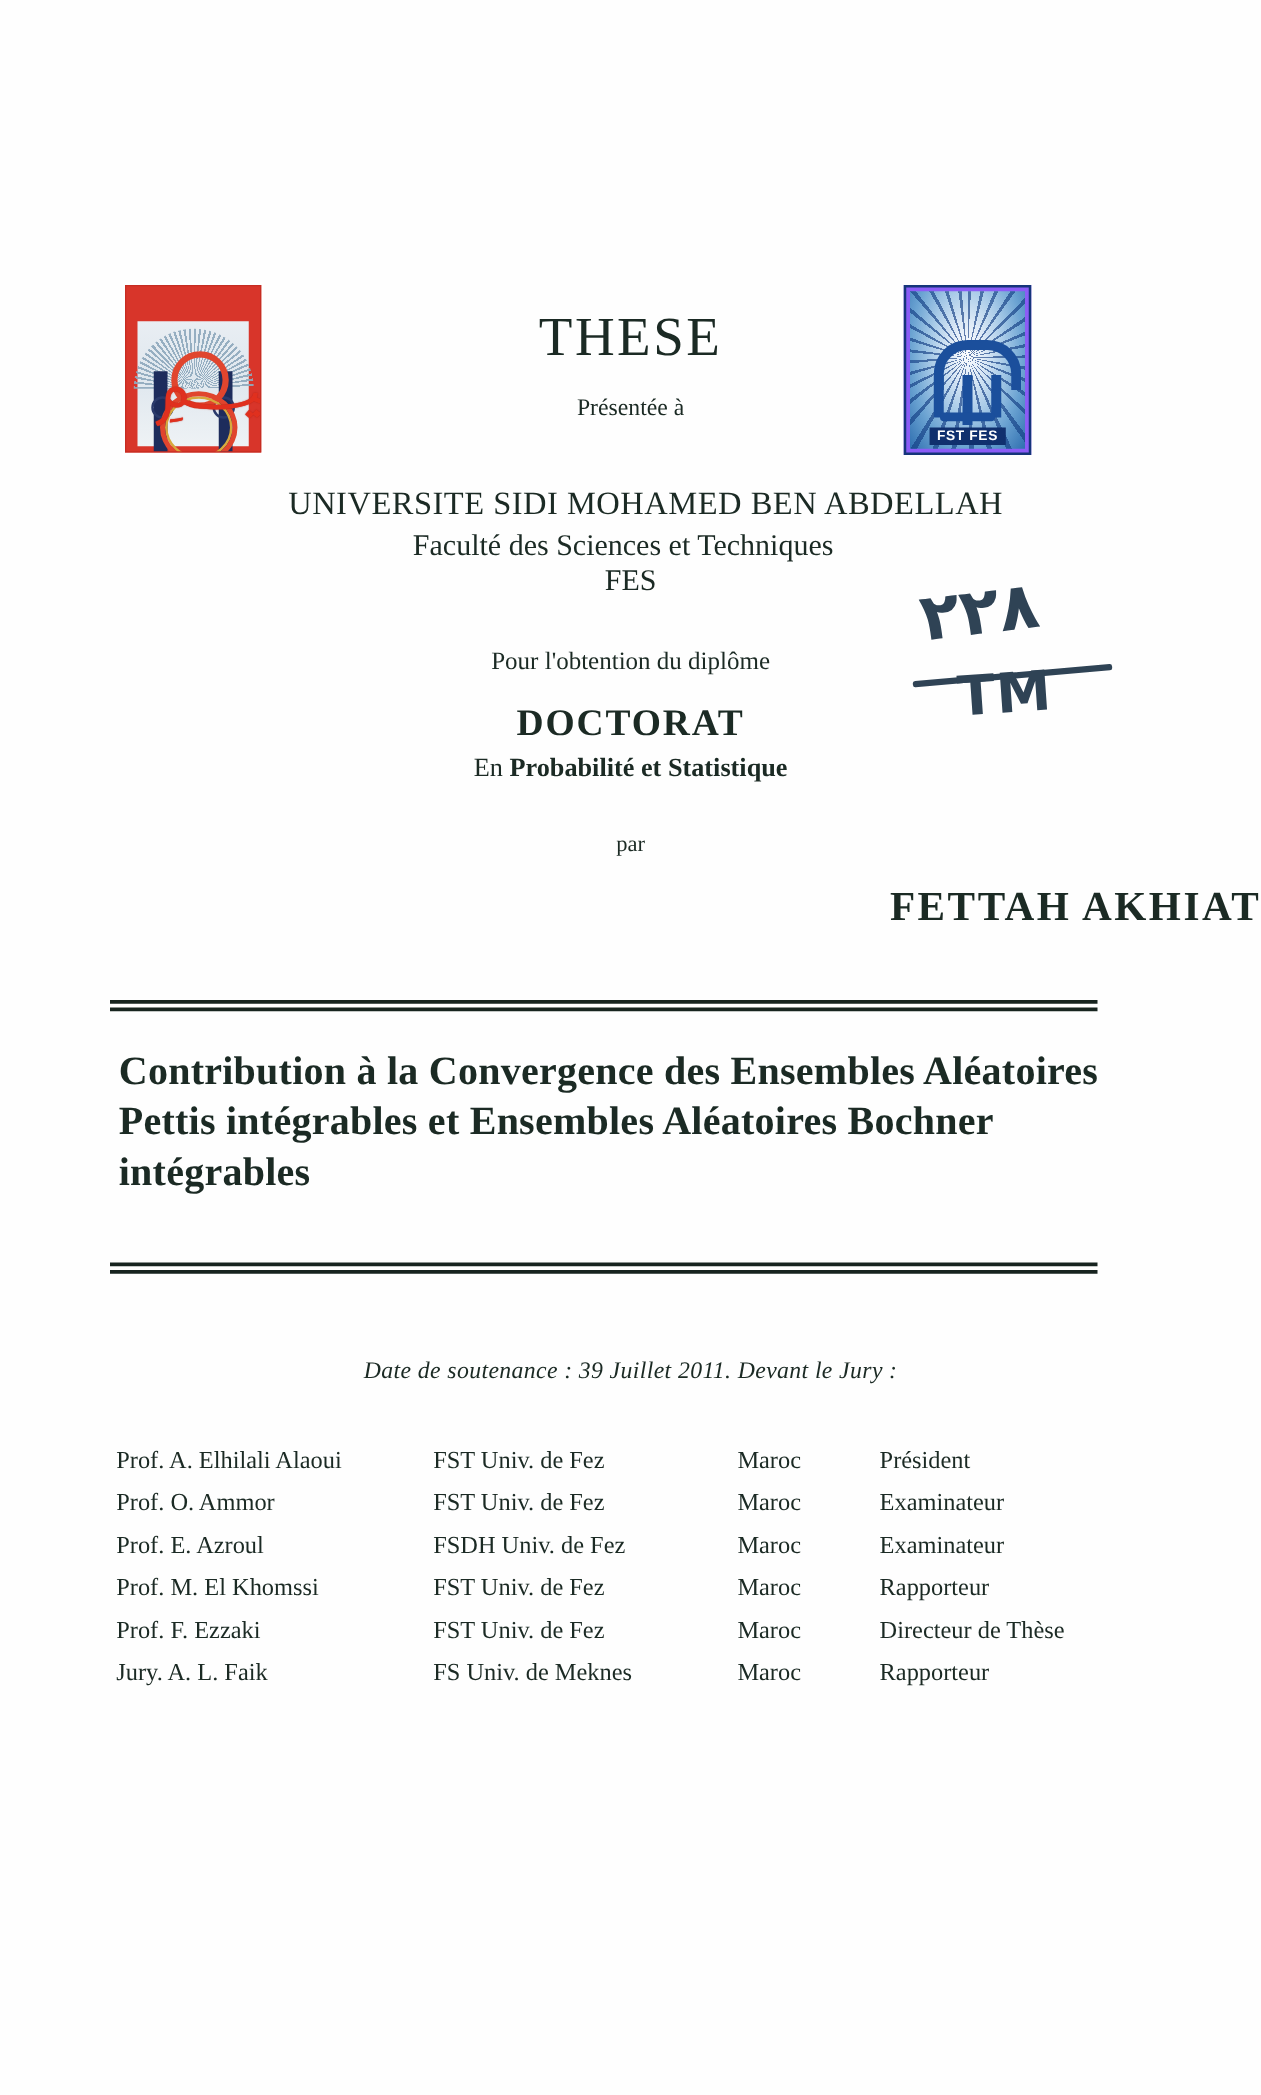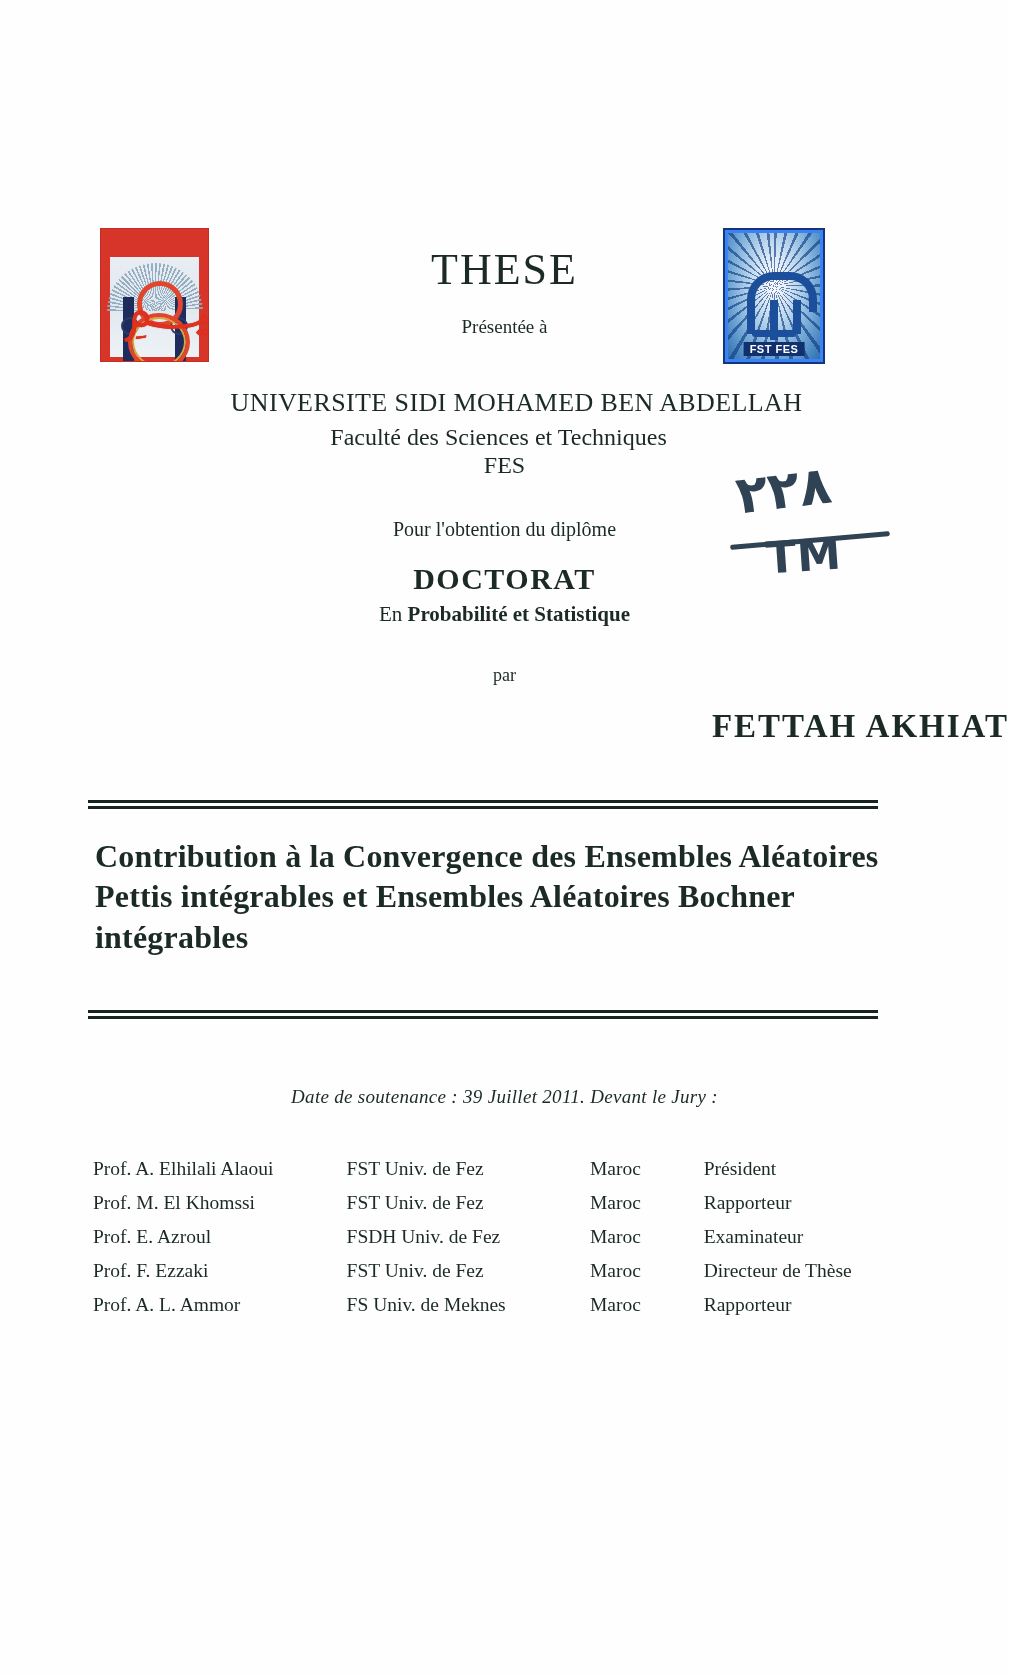--- a/index.html
+++ b/index.html
@@ -110,21 +110,21 @@
     margin-left: -18px;
     border: 5px solid #e0452e;
     border-radius: 50%;
   }
 
   #logo-right {
     left: 723px;
     top: 228px;
     width: 98px;
     height: 132px;
-    background: #3b82f6;
+    background: #8b5cf6;
     border: 2px solid #15357a;
   }
   #logo-right .sky {
     position: absolute;
     inset: 3px;
     background:
       radial-gradient(ellipse at 50% 38%, #ffffff 0%, #dce9f6 22%, #a9cbe8 45%, #6ba3d2 70%, #2f6fb0 100%);
   }
   #logo-right .rays {
     position: absolute;
@@ -410,39 +410,45 @@
 
   <table id="jury">
     <tbody>
       <tr>
         <td class="c-name">Prof. A. Elhilali Alaoui</td>
         <td class="c-inst">FST Univ. de Fez</td>
         <td class="c-ctry">Maroc</td>
         <td class="c-role">Président</td>
       </tr>
       <tr>
+        <td class="c-name">Prof. O. Ammor</td>
+        <td class="c-inst">FST Univ. de Fez</td>
+        <td class="c-ctry">Maroc</td>
+        <td class="c-role">Examinateur</td>
+      </tr>
+      <tr>
+        <td class="c-name">Prof. E. Azroul</td>
+        <td class="c-inst">FSDH Univ. de Fez</td>
+        <td class="c-ctry">Maroc</td>
+        <td class="c-role">Examinateur</td>
+      </tr>
+      <tr>
         <td class="c-name">Prof. M. El Khomssi</td>
         <td class="c-inst">FST Univ. de Fez</td>
         <td class="c-ctry">Maroc</td>
         <td class="c-role">Rapporteur</td>
       </tr>
       <tr>
-        <td class="c-name">Prof. E. Azroul</td>
-        <td class="c-inst">FSDH Univ. de Fez</td>
-        <td class="c-ctry">Maroc</td>
-        <td class="c-role">Examinateur</td>
-      </tr>
-      <tr>
         <td class="c-name">Prof. F. Ezzaki</td>
         <td class="c-inst">FST Univ. de Fez</td>
         <td class="c-ctry">Maroc</td>
         <td class="c-role">Directeur de Thèse</td>
       </tr>
       <tr>
-        <td class="c-name">Prof. A. L. Ammor</td>
+        <td class="c-name">Jury. A. L. Faik</td>
         <td class="c-inst">FS Univ. de Meknes</td>
         <td class="c-ctry">Maroc</td>
         <td class="c-role">Rapporteur</td>
       </tr>
     </tbody>
   </table>
 
 </div>
 
 </body></html>

